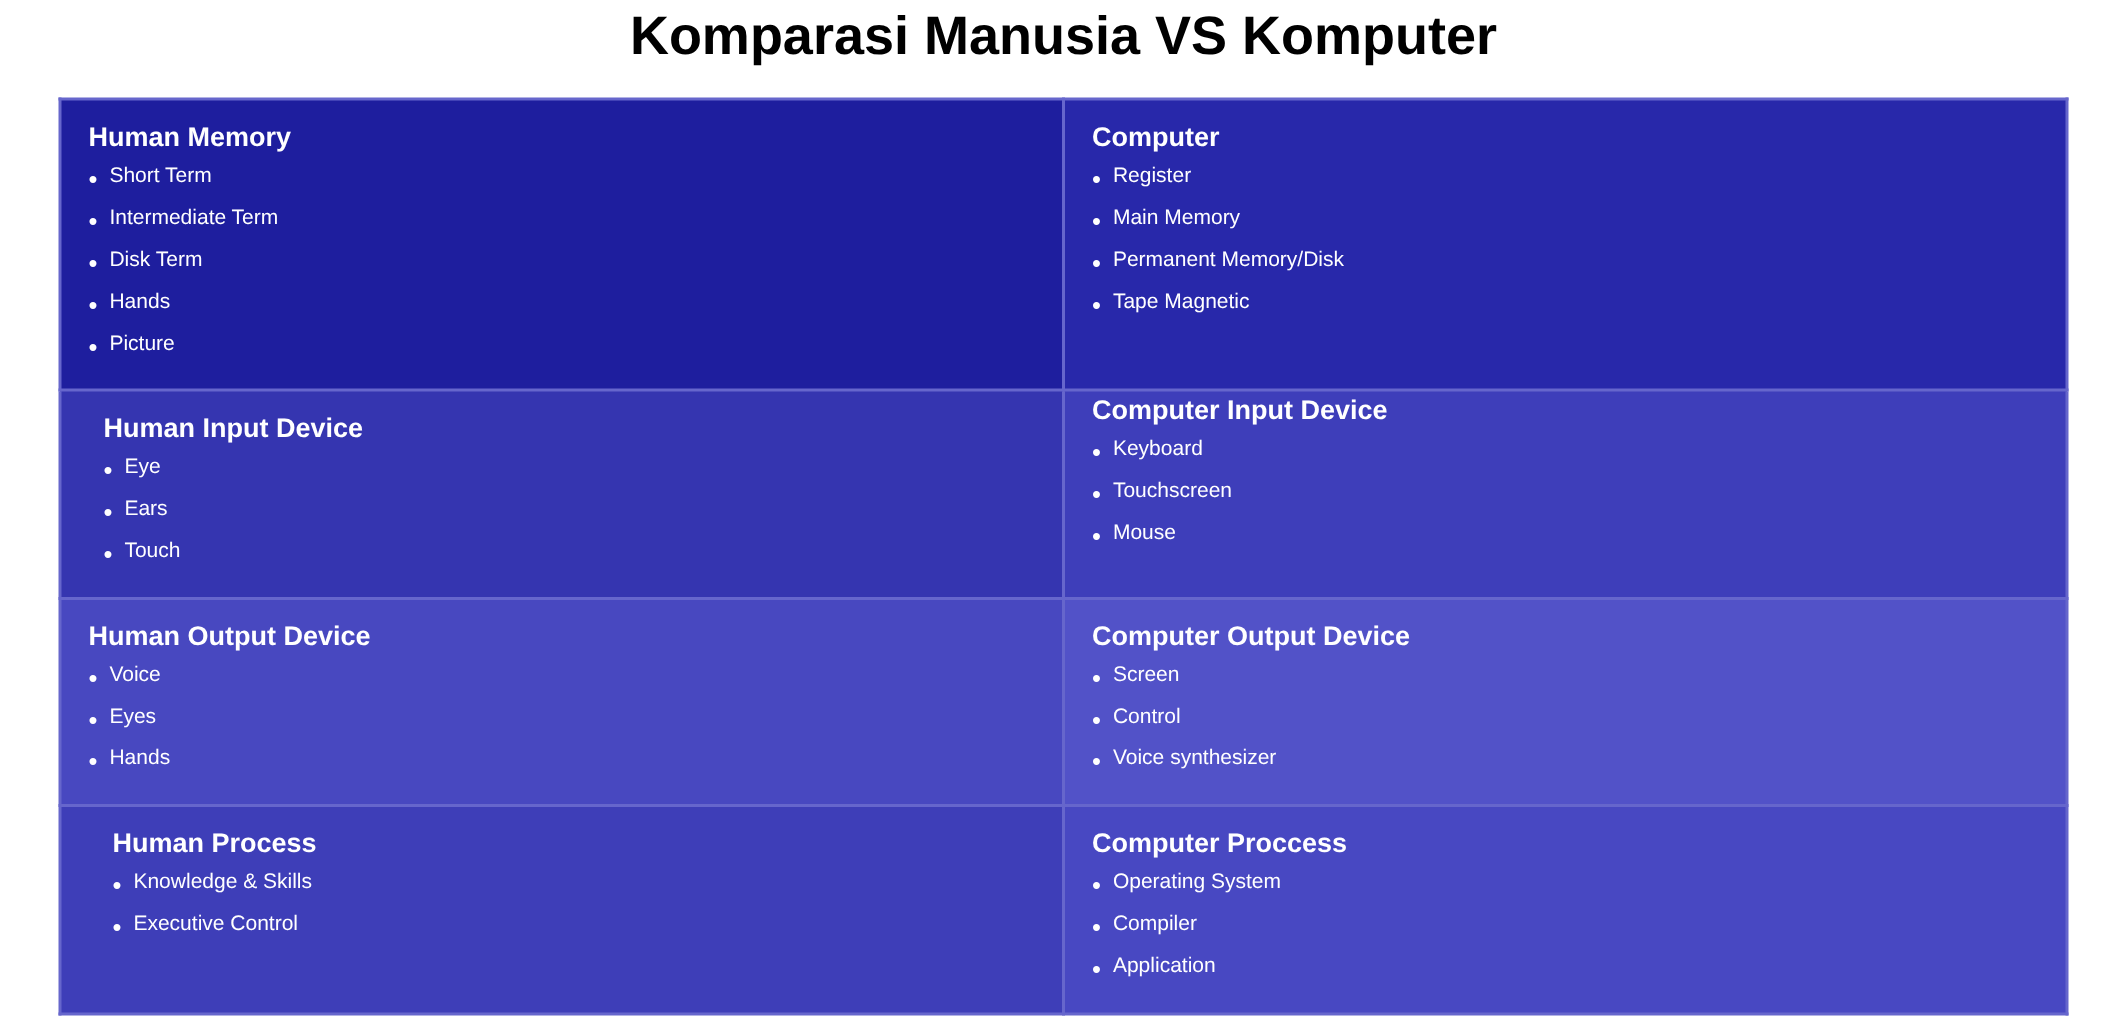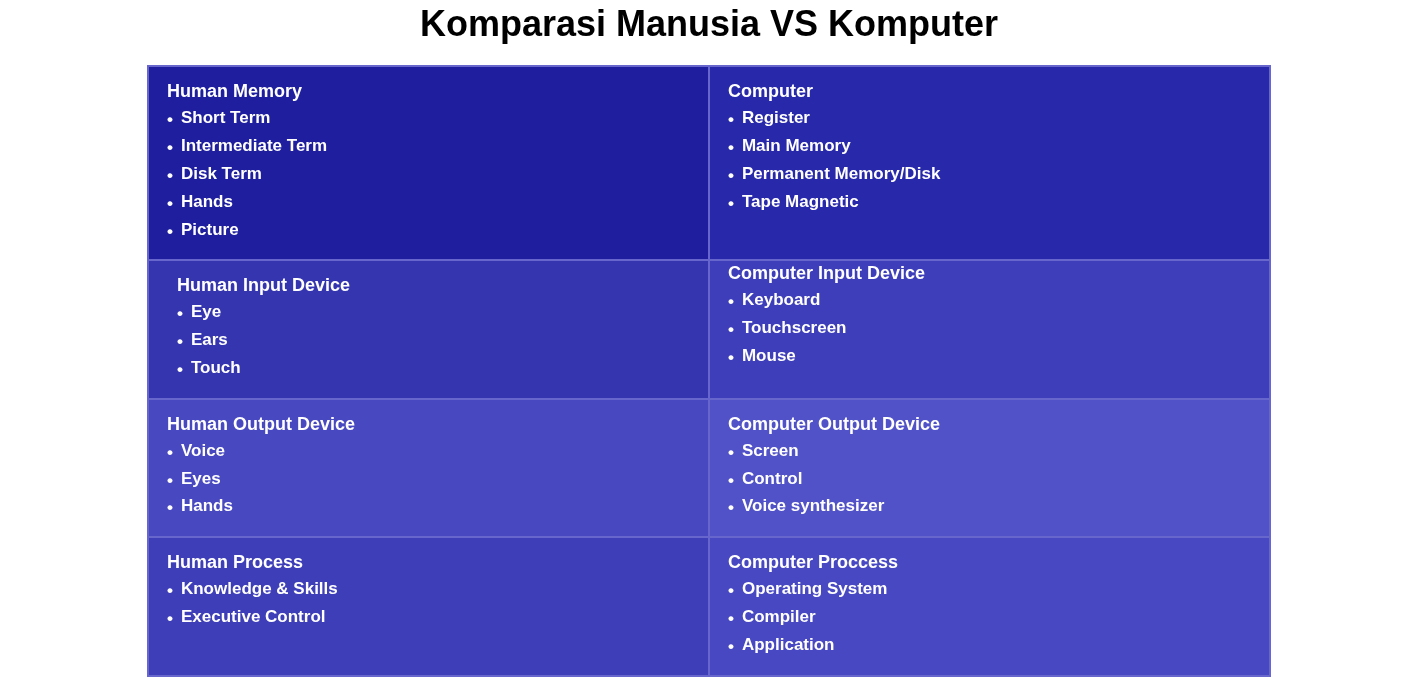--- a/index.html
+++ b/index.html
@@ -22,21 +22,21 @@
 
     .page-title {
       font-size: 36px;
       font-weight: bold;
       text-align: center;
       margin-bottom: 20px;
       color: #000000;
     }
 
     .comparison-table {
-      width: 1124px;
+      width: 1340px;
       border-collapse: collapse;
       border: 2px solid #1a1a8c;
     }
 
     .comparison-table td {
       vertical-align: top;
       padding: 14px 18px;
       width: 50%;
       border: 2px solid #5555bb;
     }
@@ -47,22 +47,22 @@
       margin-bottom: 4px;
     }
 
     .cell-list {
       list-style: none;
       padding: 0;
       margin: 0;
     }
 
     .cell-list li {
-      font-size: 17px;
-      font-weight: bold;
+      font-size: 14px;
+      font-weight: normal;
       padding: 2px 0;
       display: flex;
       align-items: flex-start;
     }
 
     .cell-list li::before {
       content: "•";
       margin-right: 8px;
       font-size: 17px;
       line-height: 1.4;
@@ -126,21 +126,21 @@
         <td style="background-color: rgb(82, 82, 200); color: rgb(255, 255, 255); padding: 14px 18px; vertical-align: top; border: 2px solid rgb(102, 102, 204);">
           <div class="cell-header">Computer Output Device</div>
           <ul class="cell-list">
             <li>Screen</li>
             <li>Control</li>
             <li>Voice synthesizer</li>
           </ul>
         </td>
       </tr>
       <tr>
-        <td style="background-color: rgb(62, 62, 184); color: rgb(255, 255, 255); padding: 14px 18px; vertical-align: top; border: 2px solid rgb(102, 102, 204);">
+        <td style="background-color: rgb(62, 62, 184); color: rgb(255, 255, 255); padding: 14px 34px; vertical-align: top; border: 2px solid rgb(102, 102, 204);">
           <div class="cell-header">Human Process</div>
           <ul class="cell-list">
             <li>Knowledge &amp; Skills</li>
             <li>Executive Control</li>
           </ul>
         </td>
         <td style="background-color: rgb(72, 72, 194); color: rgb(255, 255, 255); padding: 14px 18px; vertical-align: top; border: 2px solid rgb(102, 102, 204);">
           <div class="cell-header">Computer Proccess</div>
           <ul class="cell-list">
             <li>Operating System</li>

